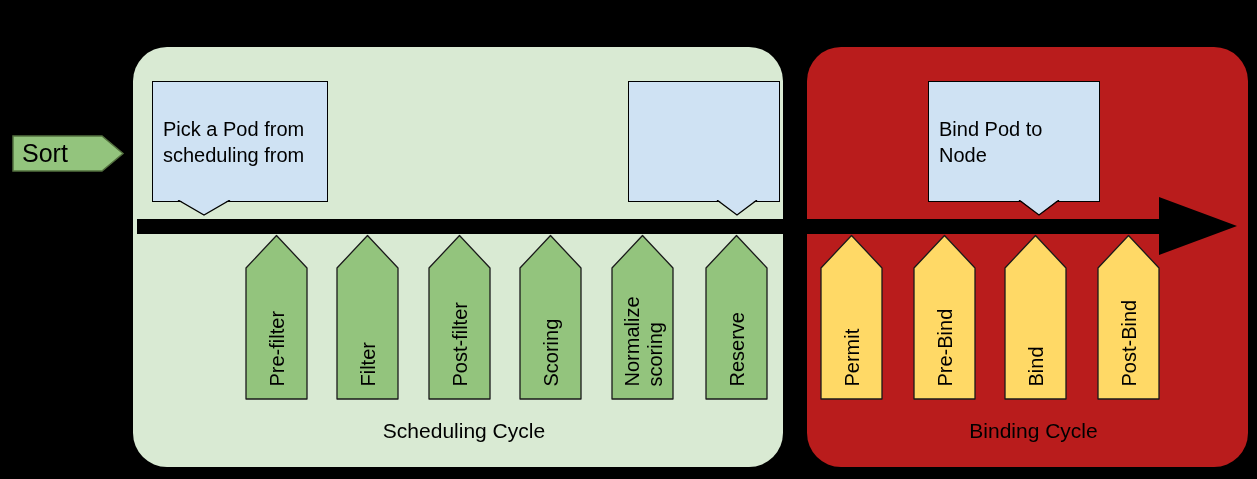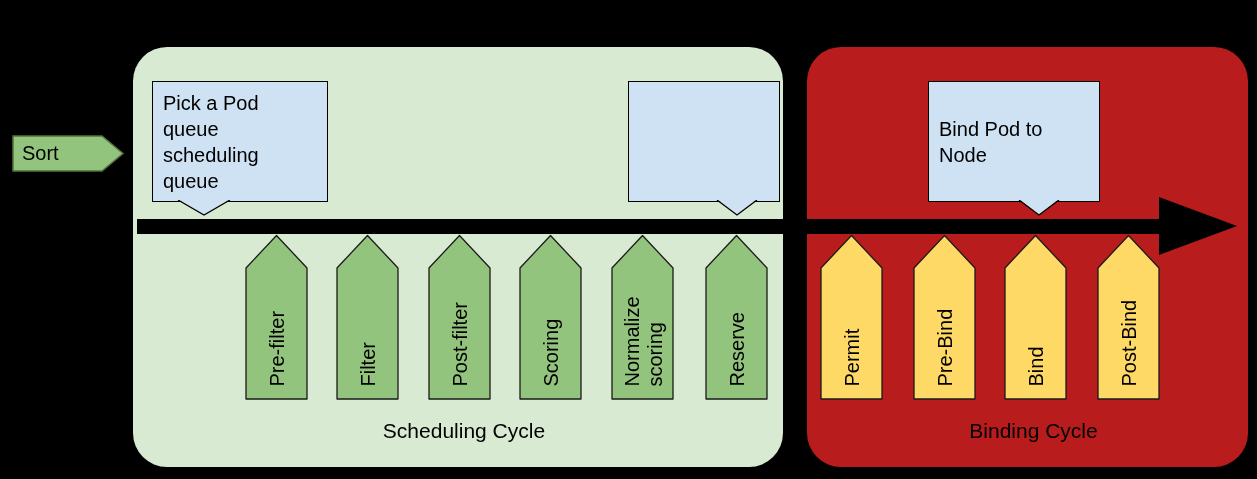--- a/index.html
+++ b/index.html
@@ -73,21 +73,21 @@
     width: 113px;
     height: 37px;
   }
   .sort svg { position: absolute; left: 0; top: 0; }
   .sort-label {
     position: absolute;
     left: 10px; top: 0;
     height: 37px;
     display: flex;
     align-items: center;
-    font-size: 20px;
+    font-size: 25px;
   }
   .timeline { position: absolute; left: 135px; top: 195px; }
 </style>
 </head>
 <body>
 
 <div class="stage">
 
   <div class="sort">
     <svg width="113" height="37">
@@ -103,21 +103,21 @@
   <div class="panel panel-yellow">
     <div class="panel-title">Binding Cycle</div>
   </div>
 
   <svg class="timeline" width="1105" height="64">
     <rect x="2" y="24" width="1023" height="15" fill="#000"></rect>
     <polygon points="1024,2 1102,31 1024,60" fill="#000"></polygon>
   </svg>
 
   <div class="callout" style="left:152px; width:176px;">
-    <div>Pick a Pod queue scheduling queue</div>
+    <div>Pick a Pod from scheduling from</div>
     <svg class="callout-tail" style="left:24px;" width="54" height="16">
       <polygon points="2,0 52,0 27,15" fill="#cfe2f3"></polygon>
       <path d="M1,0 L27,15 L53,0" stroke="#000" stroke-width="1.3" fill="none"></path>
     </svg>
   </div>
 
   <div class="callout" style="left:628px; width:152px;">
     <svg class="callout-tail" style="left:87px;" width="42" height="16">
       <polygon points="2,0 40,0 21,15" fill="#cfe2f3"></polygon>
       <path d="M1,0 L21,15 L41,0" stroke="#000" stroke-width="1.3" fill="none"></path>

